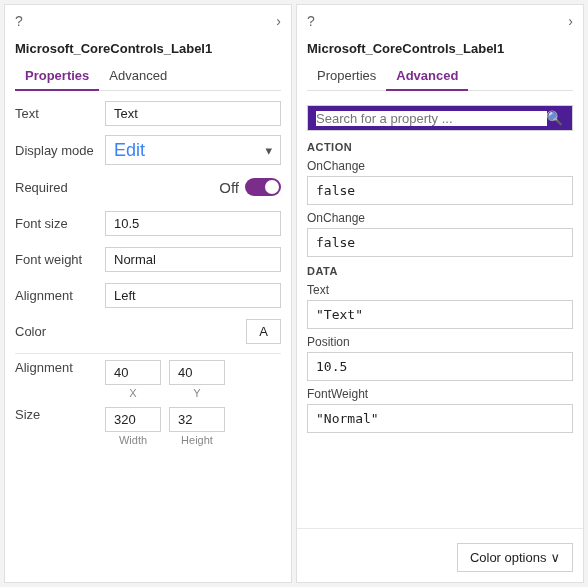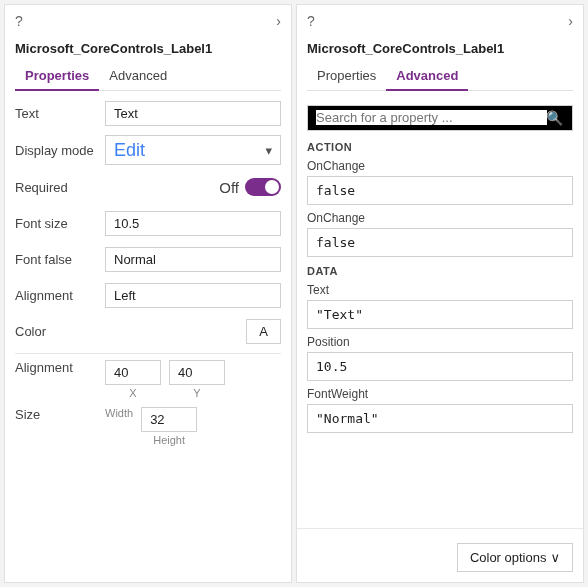--- a/index.html
+++ b/index.html
@@ -210,25 +210,25 @@
 
     .divider {
       border: none;
       border-top: 1px solid #e8e8e8;
       margin: 6px 0;
     }
 
     
     .search-bar {
       display: flex;
-      align-items: flex-start;
+      align-items: center;
       border: 1px solid #d0d0d0;
       margin: 6px 0 10px 0;
       padding: 4px 8px;
-      background: #000000;
+      background: #4c1d95;
     }
 
     .search-bar input {
       flex: 1;
       border: none;
       outline: none;
       font-size: 13px;
       color: #444;
     }
 
@@ -341,21 +341,21 @@
     </div>
 
     <div class="field-row">
       <div class="field-label">Font size</div>
       <div class="field-value">
         <input class="text-input" type="text" value="10.5" style="">
       </div>
     </div>
 
     <div class="field-row">
-      <div class="field-label">Font false</div>
+      <div class="field-label">Font weight</div>
       <div class="field-value">
         <input class="text-input" type="text" value="Normal" style="">
       </div>
     </div>
 
     <div class="field-row">
       <div class="field-label">Alignment</div>
       <div class="field-value">
         <input class="text-input" type="text" value="Left" style="">
       </div>
@@ -384,20 +384,21 @@
           </div>
         </div>
       </div>
     </div>
 
     <div class="field-row" style="align-items:flex-start;">
       <div class="field-label">Size</div>
       <div class="field-value">
         <div class="position-inputs">
           <div class="position-field">
+            <input class="text-input" type="text" value="320" style="">
             <span class="position-field-label">Width</span>
           </div>
           <div class="position-field">
             <input class="text-input" type="text" value="32" style="">
             <span class="position-field-label">Height</span>
           </div>
         </div>
       </div>
     </div>
 

